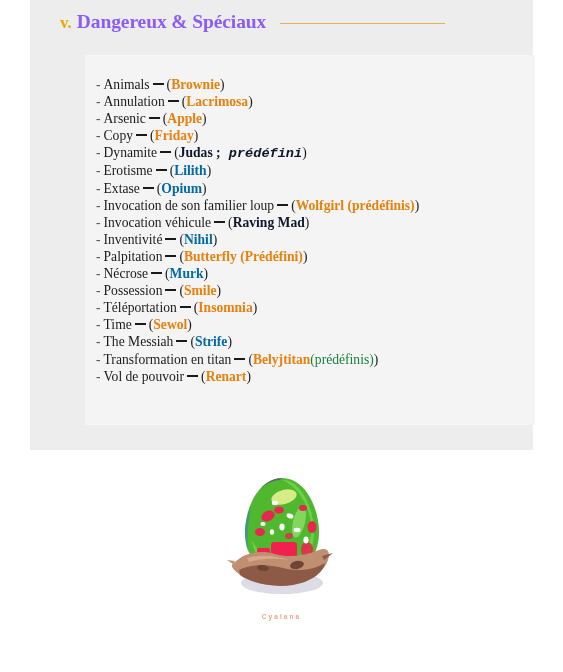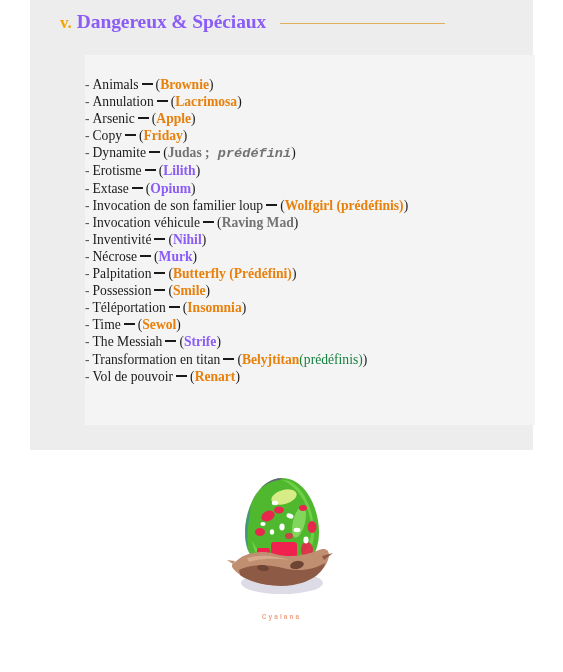--- a/index.html
+++ b/index.html
@@ -74,21 +74,21 @@
     left: 55px;
     top: 55px;
     width: 450px;
     height: 370px;
     background: #f4f4f4;
     box-sizing: border-box;
   }
 
   .spell-list {
     position: absolute;
-    left: 0;
+    left: 11px;
     top: 21px;
     right: 8px;
     margin: 0;
     padding: 0;
     list-style: none;
   }
   .spell-item {
     font-family: "Liberation Serif", serif;
     font-size: 13.6px;
     color: #1a1a1a;
@@ -105,22 +105,22 @@
     width: 11px;
     height: 2px;
     background: #1a1a1a;
     vertical-align: 4px;
     margin: 0 3px;
   }
   .paren { color: #1a1a1a; }
 
   .nm { font-weight: bold; }
   .nm-orange { color: #e8800c; }
-  .nm-dark   { color: #8b5cf6; }
-  .nm-red    { color: #737373; margin-top: 28px; }
+  .nm-dark   { color: #0369a1; }
+  .nm-red    { color: #0f172a; margin-top: 28px; }
   .suffix-italic { font-style: italic; font-weight: bold; font-family: Liberation Mono, monospace; }
   .suffix-plain  { font-weight: normal; color: #15803d; font-style: normal; }
 
   
   .illustration-block {
     position: absolute;
     left: 0;
     top: 470px;
     width: 563px;
     text-align: center;
@@ -157,22 +157,22 @@
           <li class="spell-item"><span class="bullet-dash">-</span><span>Animals</span><span class="sep"></span><span class="paren">(</span><span class="nm nm-orange">Brownie</span><span class="paren">)</span></li>
           <li class="spell-item"><span class="bullet-dash">-</span><span>Annulation</span><span class="sep"></span><span class="paren">(</span><span class="nm nm-orange">Lacrimosa</span><span class="paren">)</span></li>
           <li class="spell-item"><span class="bullet-dash">-</span><span>Arsenic</span><span class="sep"></span><span class="paren">(</span><span class="nm nm-orange">Apple</span><span class="paren">)</span></li>
           <li class="spell-item"><span class="bullet-dash">-</span><span>Copy</span><span class="sep"></span><span class="paren">(</span><span class="nm nm-orange">Friday</span><span class="paren">)</span></li>
           <li class="spell-item"><span class="bullet-dash">-</span><span>Dynamite</span><span class="sep"></span><span class="paren">(</span><span class="nm nm-red">Judas ;</span><span class="nm nm-red suffix-italic"> prédéfini</span><span class="paren">)</span></li>
           <li class="spell-item"><span class="bullet-dash">-</span><span>Erotisme</span><span class="sep"></span><span class="paren">(</span><span class="nm nm-dark">Lilith</span><span class="paren">)</span></li>
           <li class="spell-item"><span class="bullet-dash">-</span><span>Extase</span><span class="sep"></span><span class="paren">(</span><span class="nm nm-dark">Opium</span><span class="paren">)</span></li>
           <li class="spell-item"><span class="bullet-dash">-</span><span>Invocation de son familier loup</span><span class="sep"></span><span class="paren">(</span><span class="nm nm-orange">Wolfgirl (prédéfinis)</span><span class="paren">)</span></li>
           <li class="spell-item"><span class="bullet-dash">-</span><span>Invocation véhicule</span><span class="sep"></span><span class="paren">(</span><span class="nm nm-red">Raving Mad</span><span class="paren">)</span></li>
           <li class="spell-item"><span class="bullet-dash">-</span><span>Inventivité</span><span class="sep"></span><span class="paren">(</span><span class="nm nm-dark">Nihil</span><span class="paren">)</span></li>
+          <li class="spell-item"><span class="bullet-dash">-</span><span>Palpitation</span><span class="sep"></span><span class="paren">(</span><span class="nm nm-orange">Butterfly (Prédéfini)</span><span class="paren">)</span></li>
           <li class="spell-item"><span class="bullet-dash">-</span><span>Nécrose</span><span class="sep"></span><span class="paren">(</span><span class="nm nm-dark">Murk</span><span class="paren">)</span></li>
-          <li class="spell-item"><span class="bullet-dash">-</span><span>Palpitation</span><span class="sep"></span><span class="paren">(</span><span class="nm nm-orange">Butterfly (Prédéfini)</span><span class="paren">)</span></li>
           <li class="spell-item"><span class="bullet-dash">-</span><span>Possession</span><span class="sep"></span><span class="paren">(</span><span class="nm nm-orange">Smile</span><span class="paren">)</span></li>
           <li class="spell-item"><span class="bullet-dash">-</span><span>Téléportation</span><span class="sep"></span><span class="paren">(</span><span class="nm nm-orange">Insomnia</span><span class="paren">)</span></li>
           <li class="spell-item"><span class="bullet-dash">-</span><span>Time</span><span class="sep"></span><span class="paren">(</span><span class="nm nm-orange">Sewol</span><span class="paren">)</span></li>
           <li class="spell-item"><span class="bullet-dash">-</span><span>The Messiah</span><span class="sep"></span><span class="paren">(</span><span class="nm nm-dark">Strife</span><span class="paren">)</span></li>
           <li class="spell-item"><span class="bullet-dash">-</span><span>Transformation en titan</span><span class="sep"></span><span class="paren">(</span><span class="nm nm-orange">Belyjtitan</span><span class="nm nm-orange suffix-plain">(prédéfinis)</span><span class="paren">)</span></li>
           <li class="spell-item"><span class="bullet-dash">-</span><span>Vol de pouvoir</span><span class="sep"></span><span class="paren">(</span><span class="nm nm-orange">Renart</span><span class="paren">)</span></li>
         </ul>
     </div>
 
   </div>

